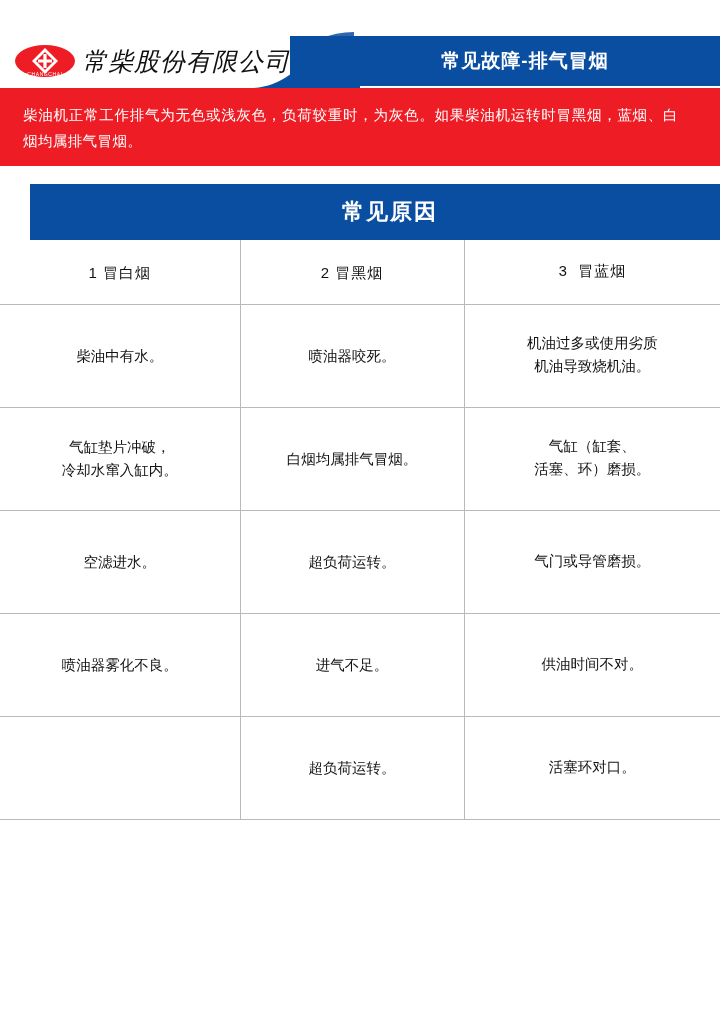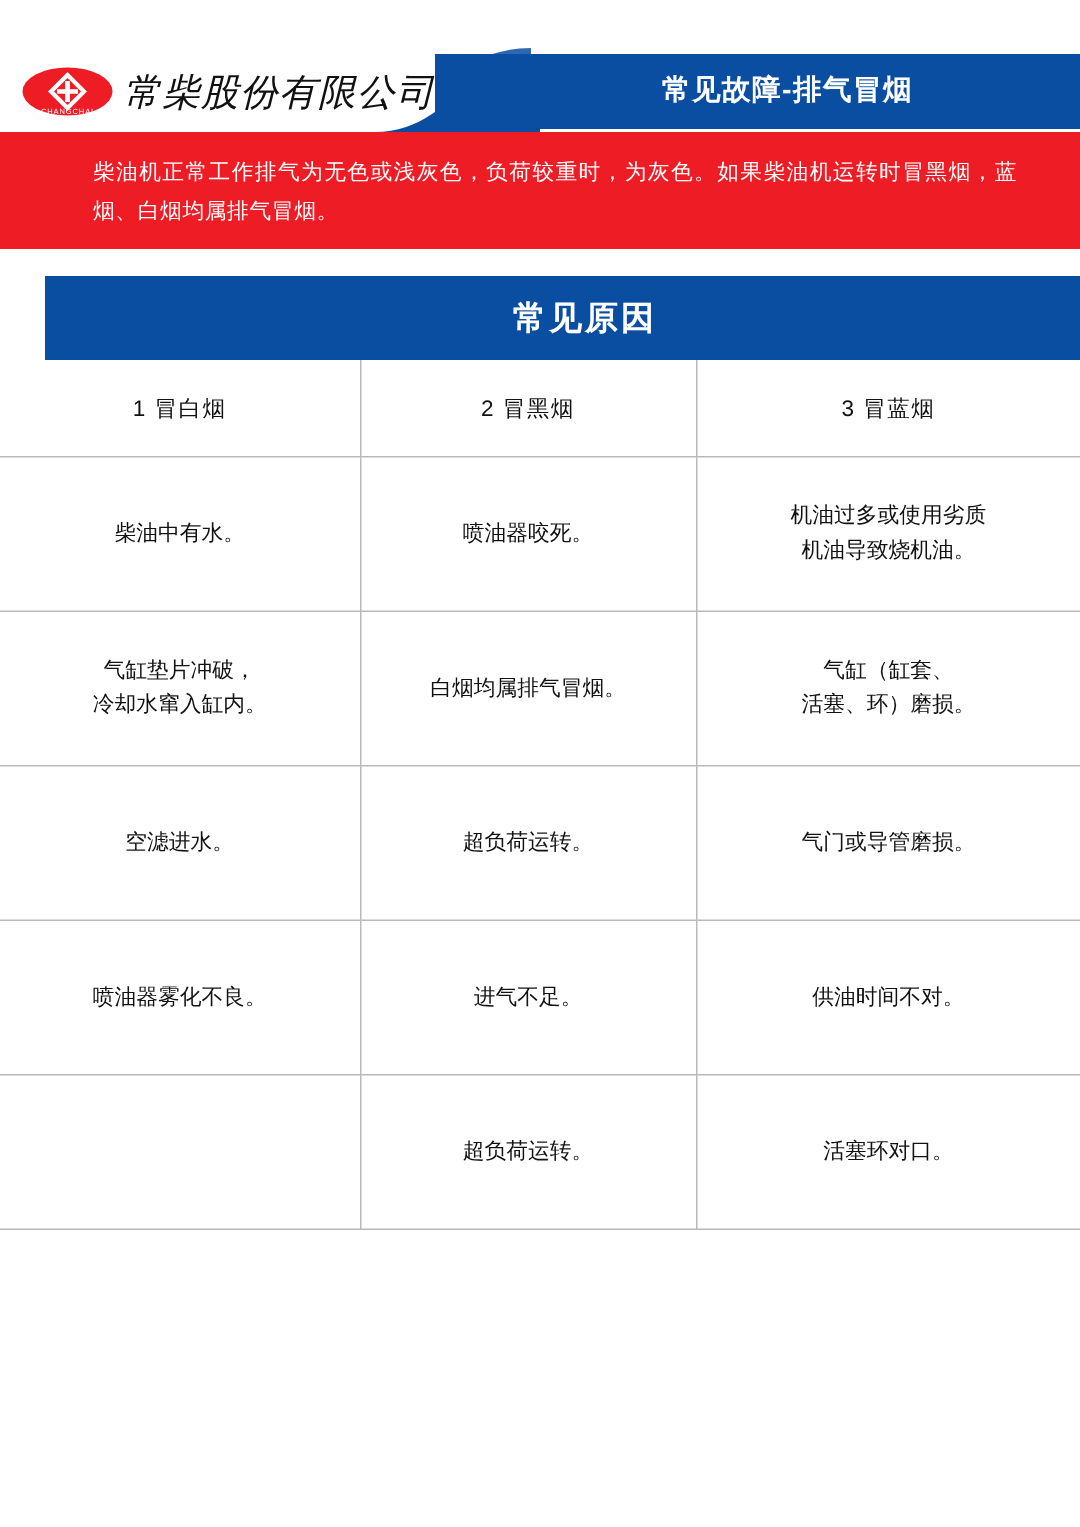--- a/index.html
+++ b/index.html
@@ -77,21 +77,21 @@
     letter-spacing: 1px;
     white-space: nowrap;
   }
 
   
   .notice {
     width: 720px;
     height: 78px;
     background: #ee1c25;
     box-sizing: border-box;
-    padding: 14px 42px 0 62px;
+    padding: 14px 42px 0 23px;
   }
   .notice-text {
     color: #ffffff;
     font-size: 14.5px;
     line-height: 26px;
     text-align: justify;
     letter-spacing: 0.4px;
   }
 
   
@@ -142,20 +142,21 @@
   .table td {
     height: 94px;
   }
   .table tr.head th:first-child,
   .table tr td:first-child {
     border-left: none;
   }
   .table tr.head th:last-child,
   .table tr td:last-child {
     border-right: none;
+    font-family: Liberation Mono, monospace;
   }
   .table tr.head th { border-top: none; margin-top: 36px; }
   .cell-empty { border-color: #b9b9b9; }
 </style>
 </head>
 <body>
 
 <div class="header">
 
   <div class="logo">

